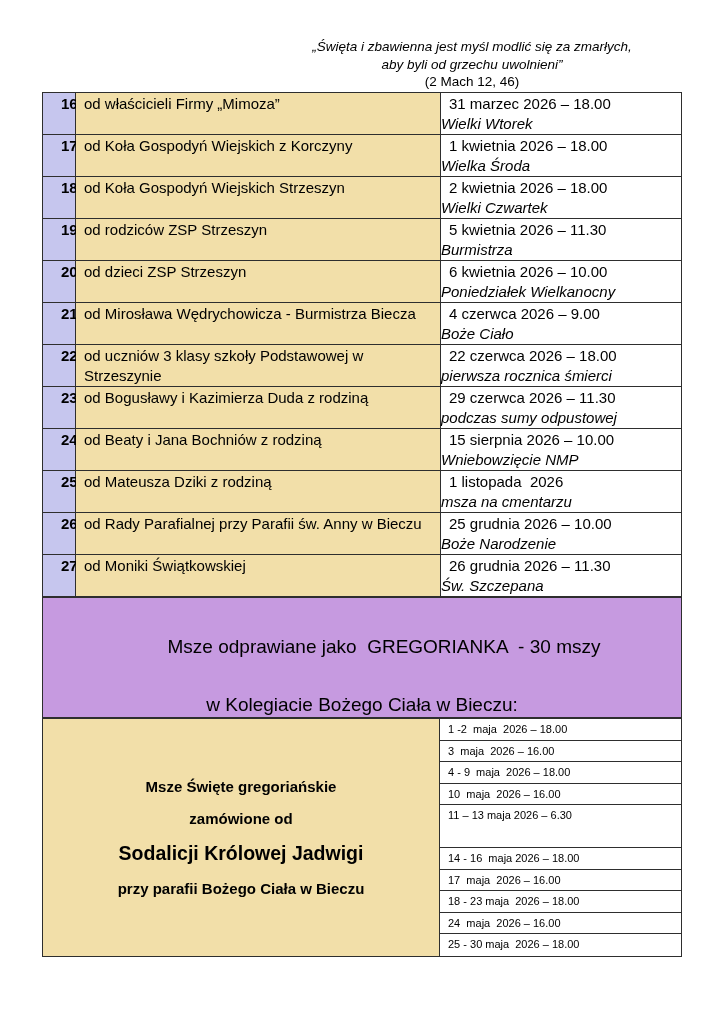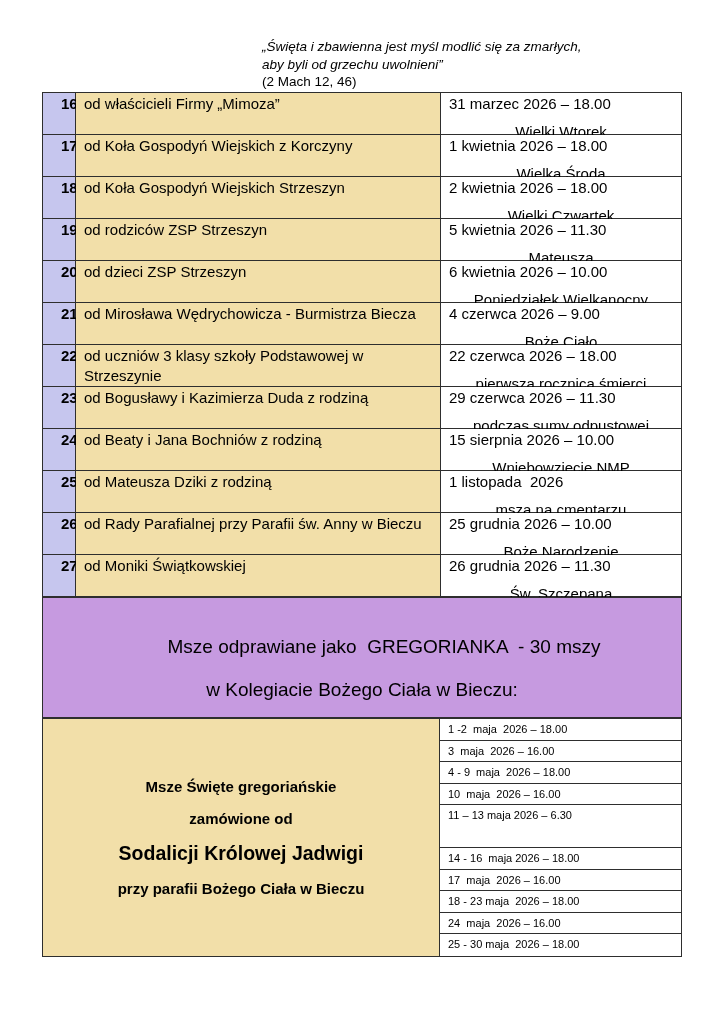--- a/index.html
+++ b/index.html
@@ -9,21 +9,21 @@
     position: relative;
     font-family: "Liberation Sans", sans-serif;
     color: #000;
     overflow: hidden;
   }
   .page { position: absolute; inset: 0; background: #fff; }
 
   
   .quote {
     position: absolute; top: 38px; right: 42px;
-    width: 420px; text-align: left;
+    width: 420px; text-align: center;
     font-size: 13.5px; line-height: 17.5px;
   }
   .quote .q { font-style: italic; }
   .quote .ref { font-style: normal; }
 
   
   .maintable {
     position: absolute; left: 42px; top: 92px; width: 640px;
     border: 1px solid var(--border, #2e2e2e);
     background: #fff;
@@ -39,31 +39,31 @@
   }
   .cell-donor {
     width: 365px; flex: 0 0 365px;
     background: var(--tan, #f2dfa9);
     border-right: 1px solid var(--border, #2e2e2e);
     font-size: 15px; line-height: 20px;
     padding: 1px 6px 0 8px;
   }
   .cell-date { flex: 1 1 auto; background: #fff; font-size: 15px; }
   .date-line { line-height: 20px; padding: 1px 2px 0 8px; white-space: pre-wrap; }
-  .occasion-line { line-height: 20px; text-align: center; white-space: pre-wrap; margin-top: 8px; }
+  .occasion-line { line-height: 20px; font-style: italic; white-space: pre-wrap; }
 
   
   .banner {
     position: absolute; left: 42px; top: 597px; width: 640px; height: 121px;
     background: var(--purple, #c69ae0);
     border: 1px solid var(--border, #2e2e2e);
     text-align: center; font-size: 19px; line-height: 24px;
   }
   .banner .b1 { margin-top: 37px; white-space: pre-wrap; margin-left: 44px; }
-  .banner .b2 { margin-top: 19px; white-space: pre-wrap; }
+  .banner .b2 { margin-top: 34px; white-space: pre-wrap; }
 
   
   .bottomtable {
     position: absolute; left: 42px; top: 718px; width: 640px;
     display: flex; border: 1px solid var(--border, #2e2e2e); background: #fff;
   }
   .left-cell {
     width: 397px; flex: 0 0 397px;
     background: var(--tan, #f2dfa9);
     border-right: 1px solid var(--border, #2e2e2e);
@@ -113,21 +113,21 @@
       <div class="cell-date">
         <div class="date-line">2 kwietnia 2026 – 18.00</div>
         <div class="occasion-line">Wielki Czwartek</div>
       </div>
     </div>
     <div class="row">
       <div class="cell-num">19</div>
       <div class="cell-donor">od rodziców ZSP Strzeszyn</div>
       <div class="cell-date">
         <div class="date-line">5 kwietnia 2026 – 11.30</div>
-        <div class="occasion-line">Mateusza</div>
+        <div class="occasion-line">Burmistrza</div>
       </div>
     </div>
     <div class="row">
       <div class="cell-num">20</div>
       <div class="cell-donor">od dzieci ZSP Strzeszyn</div>
       <div class="cell-date">
         <div class="date-line">6 kwietnia 2026 – 10.00</div>
         <div class="occasion-line">Poniedziałek Wielkanocny</div>
       </div>
     </div>

